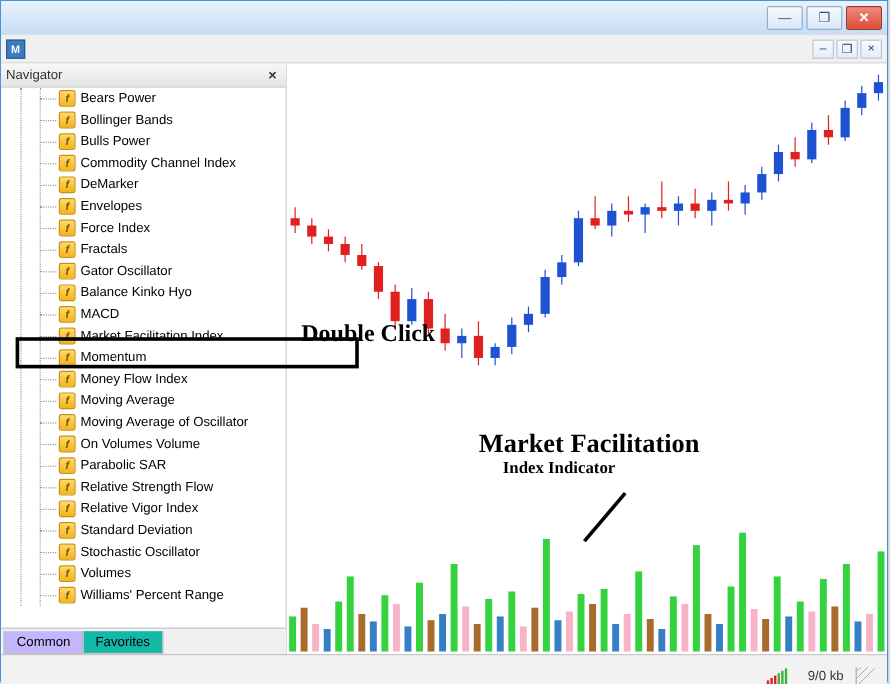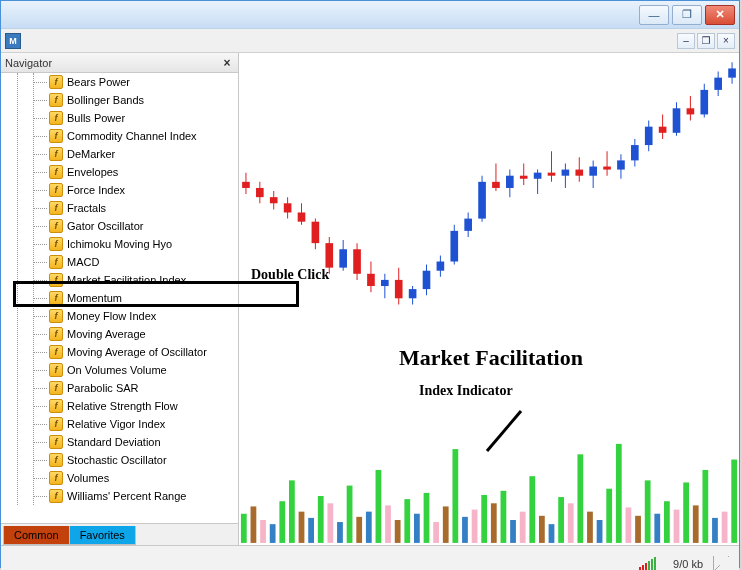--- a/index.html
+++ b/index.html
@@ -154,25 +154,25 @@
     align-items:flex-end;
     background:#f0f0f0;
     border-top:1px solid #c8c8c8;
     padding-left:2px;
   }
   .navtab {
     padding:3px 10px;
     font-size:11px;
     border:1px solid #c0c0c0;
     border-top:none;
-    background:#0ea5e9;
+    background:#14b8a6;
     cursor:pointer;
     margin-right:-1px;
   }
-  .navtab.active { background:#c2410c;margin-top:48px; }
+  .navtab.active { background:#c4b5fd;margin-top:48px; }
   .chartarea {
     flex:1;
     position:relative;
     background:#fff;
   }
   .statusbar {
     height:37px;
     background:#f2f2f2;
     border-top:1px solid #c8c8c8;
     display:flex; align-items:center; justify-content:flex-end;
@@ -272,21 +272,21 @@
             <div class="treeitem">
               <span class="ficon">f</span>
               <span>Fractals</span>
             </div>
             <div class="treeitem">
               <span class="ficon">f</span>
               <span>Gator Oscillator</span>
             </div>
             <div class="treeitem">
               <span class="ficon">f</span>
-              <span>Ichimoku Moving Hyo</span>
+              <span>Balance Kinko Hyo</span>
             </div>
             <div class="treeitem">
               <span class="ficon">f</span>
               <span>MACD</span>
             </div>
             <div class="treeitem">
               <span class="ficon">f</span>
               <span>Market Facilitation Index</span>
             </div>
             <div class="treeitem">
@@ -466,22 +466,22 @@
           <rect x="424.99999999999994" y="430" width="5.769230769230769" height="40" fill="#35d23f"></rect>
           <rect x="434.6153846153846" y="438" width="5.769230769230769" height="32" fill="#f7b4c9"></rect>
           <rect x="444.23076923076917" y="412" width="5.769230769230769" height="57.99999999999999" fill="#35d23f"></rect>
           <rect x="453.8461538461538" y="434" width="5.769230769230769" height="36" fill="#a86b2c"></rect>
           <rect x="463.46153846153845" y="400" width="5.769230769230769" height="70" fill="#35d23f"></rect>
           <rect x="473.07692307692304" y="446" width="5.769230769230769" height="24" fill="#357fc5"></rect>
           <rect x="482.6923076923077" y="440" width="5.769230769230769" height="30" fill="#f7b4c9"></rect>
           <rect x="492.30769230769226" y="390" width="5.769230769230769" height="80" fill="#35d23f"></rect>
         </svg>
       
-      <div class="annot" style="left:12px; top:214px; font-size:14px;">Double Click</div>
-      <div class="annot" style="left:160px; top:292px; font-size:22px;text-align:right;">Market Facilitation</div>
+      <div class="annot" style="left:12px; top:214px; font-size:20px;">Double Click</div>
+      <div class="annot" style="left:160px; top:304px; font-size:22px;text-align:right;">Market Facilitation</div>
       <div class="annot" style="left:180px; top:330px; font-size:14px;">Index Indicator</div>
       <svg style="position:absolute; left:0; top:0; pointer-events:none;" width="100%" height="100%">
         <line x1="282" y1="358" x2="248" y2="398" stroke="#000" stroke-width="3"></line>
       </svg>
     </div>
 
   </div>
 
   <div class="statusbar">
     <div class="connicon">

